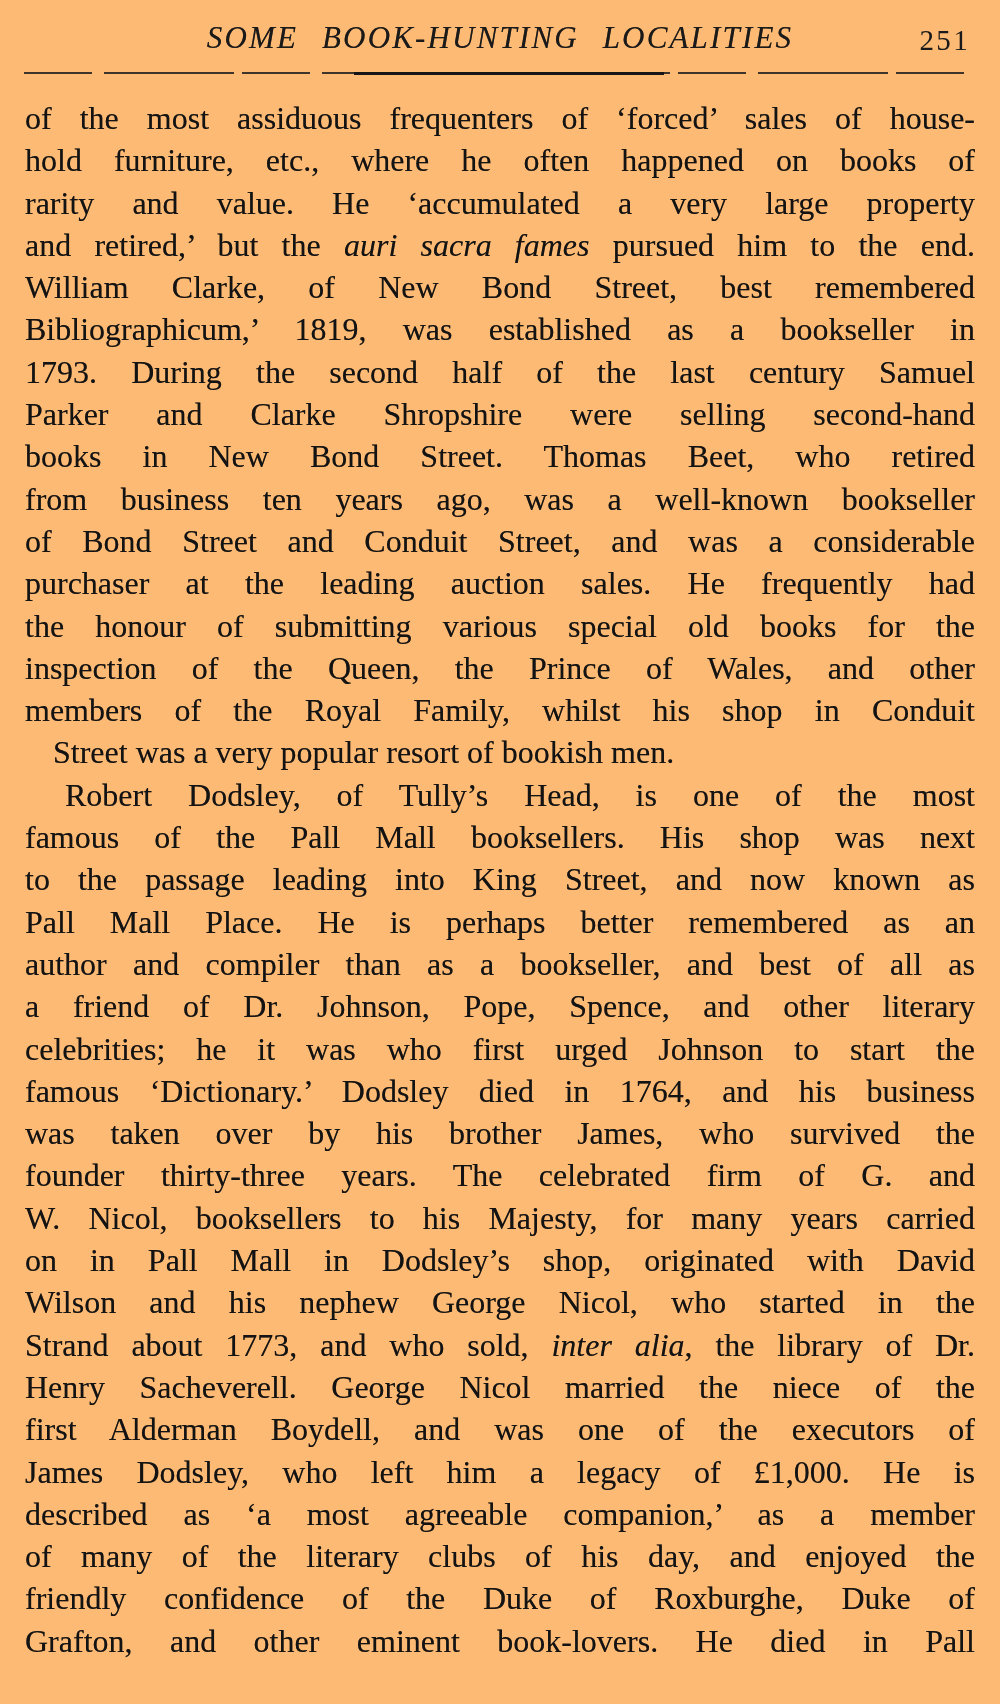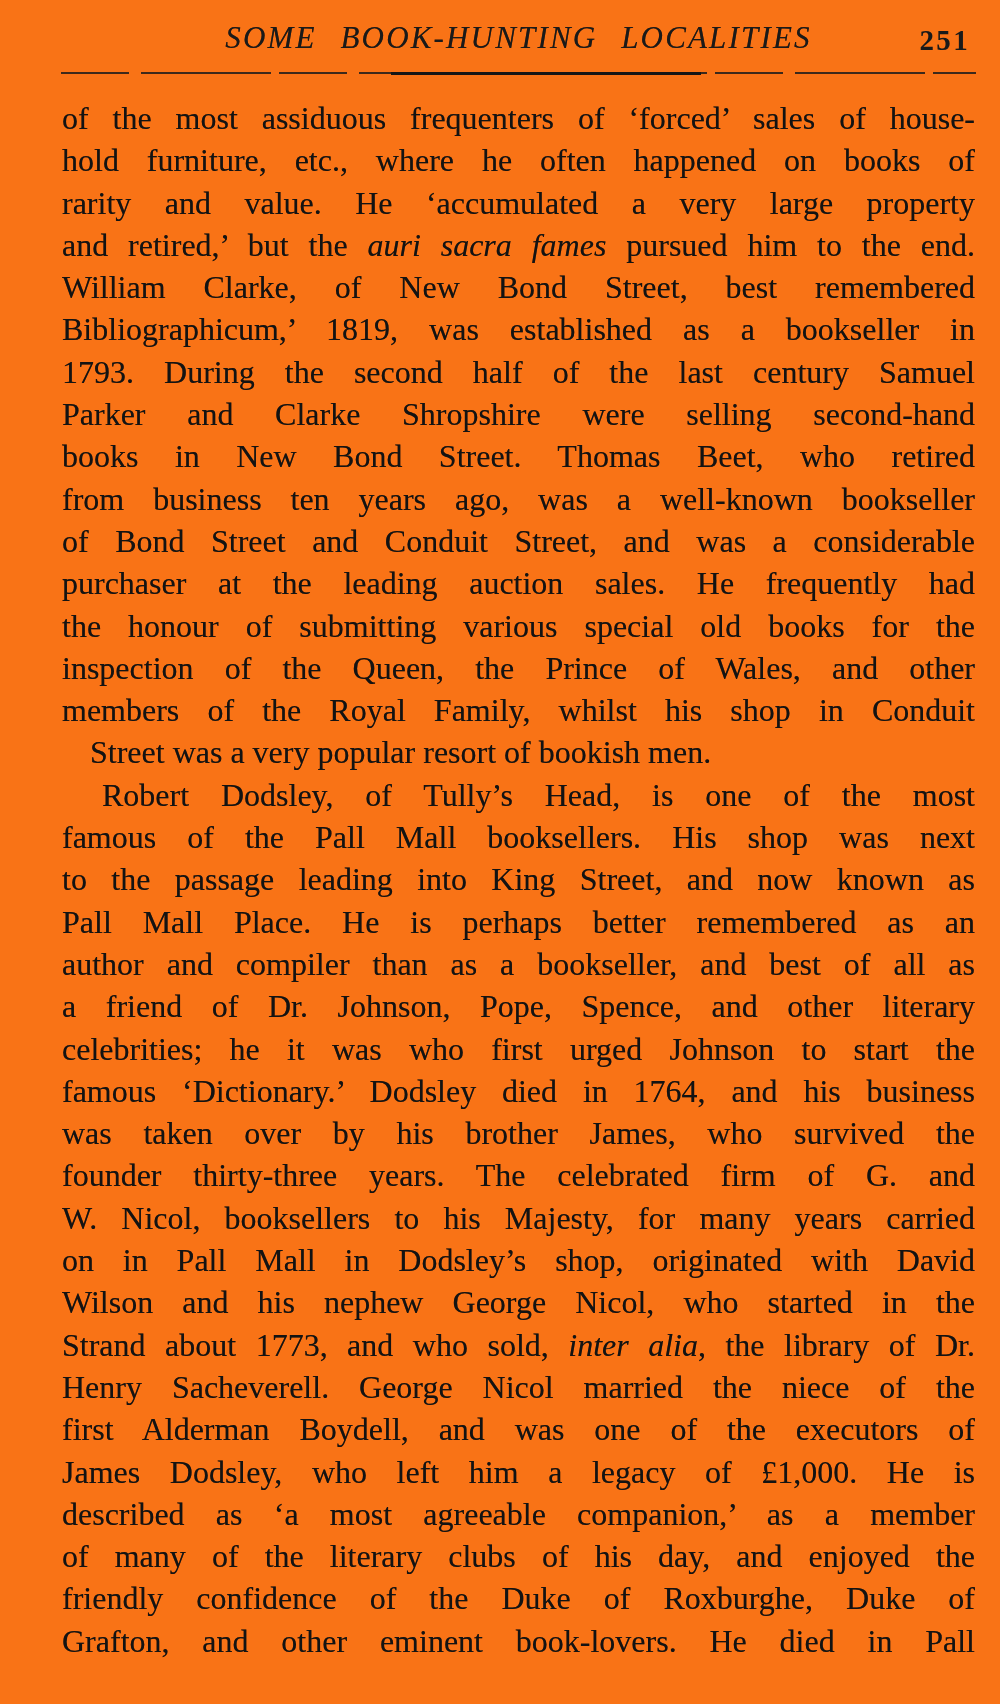--- a/index.html
+++ b/index.html
@@ -4,26 +4,25 @@
 <style>
   html, body {
     margin: 0;
     padding: 0;
     background: #ffffff;
   }
   .page {
     position: relative;
     width: 1000px;
     height: 1704px;
-    background: #f97316;
+    background: #fdba74;
     color: #141414;
     font-family: "Liberation Serif", "DejaVu Serif", serif;
     overflow: hidden;
     box-sizing: border-box;
-    padding-left: 37px;
   }
   
   .running-head {
     position: relative;
     height: 64px;
     padding-top: 20px;
     box-sizing: border-box;
   }
   .running-title {
     text-align: center;
@@ -35,21 +34,20 @@
     text-shadow: 0 0 0.5px rgba(0,0,0,0.55);
   }
   .page-number {
     position: absolute;
     top: 24px;
     right: 30px;
     font-size: 29px;
     letter-spacing: 0.08em;
     font-style: normal;
     color: #1a1a1a;
-    font-weight: bold;
   }
   
   .head-rule {
     position: relative;
     margin: 8px 24px 0 24px;
     height: 3px;
   }
   .head-rule .seg-a {
     position: absolute; left: 0; right: 0; top: 0; height: 2px;
     background: repeating-linear-gradient(90deg,

